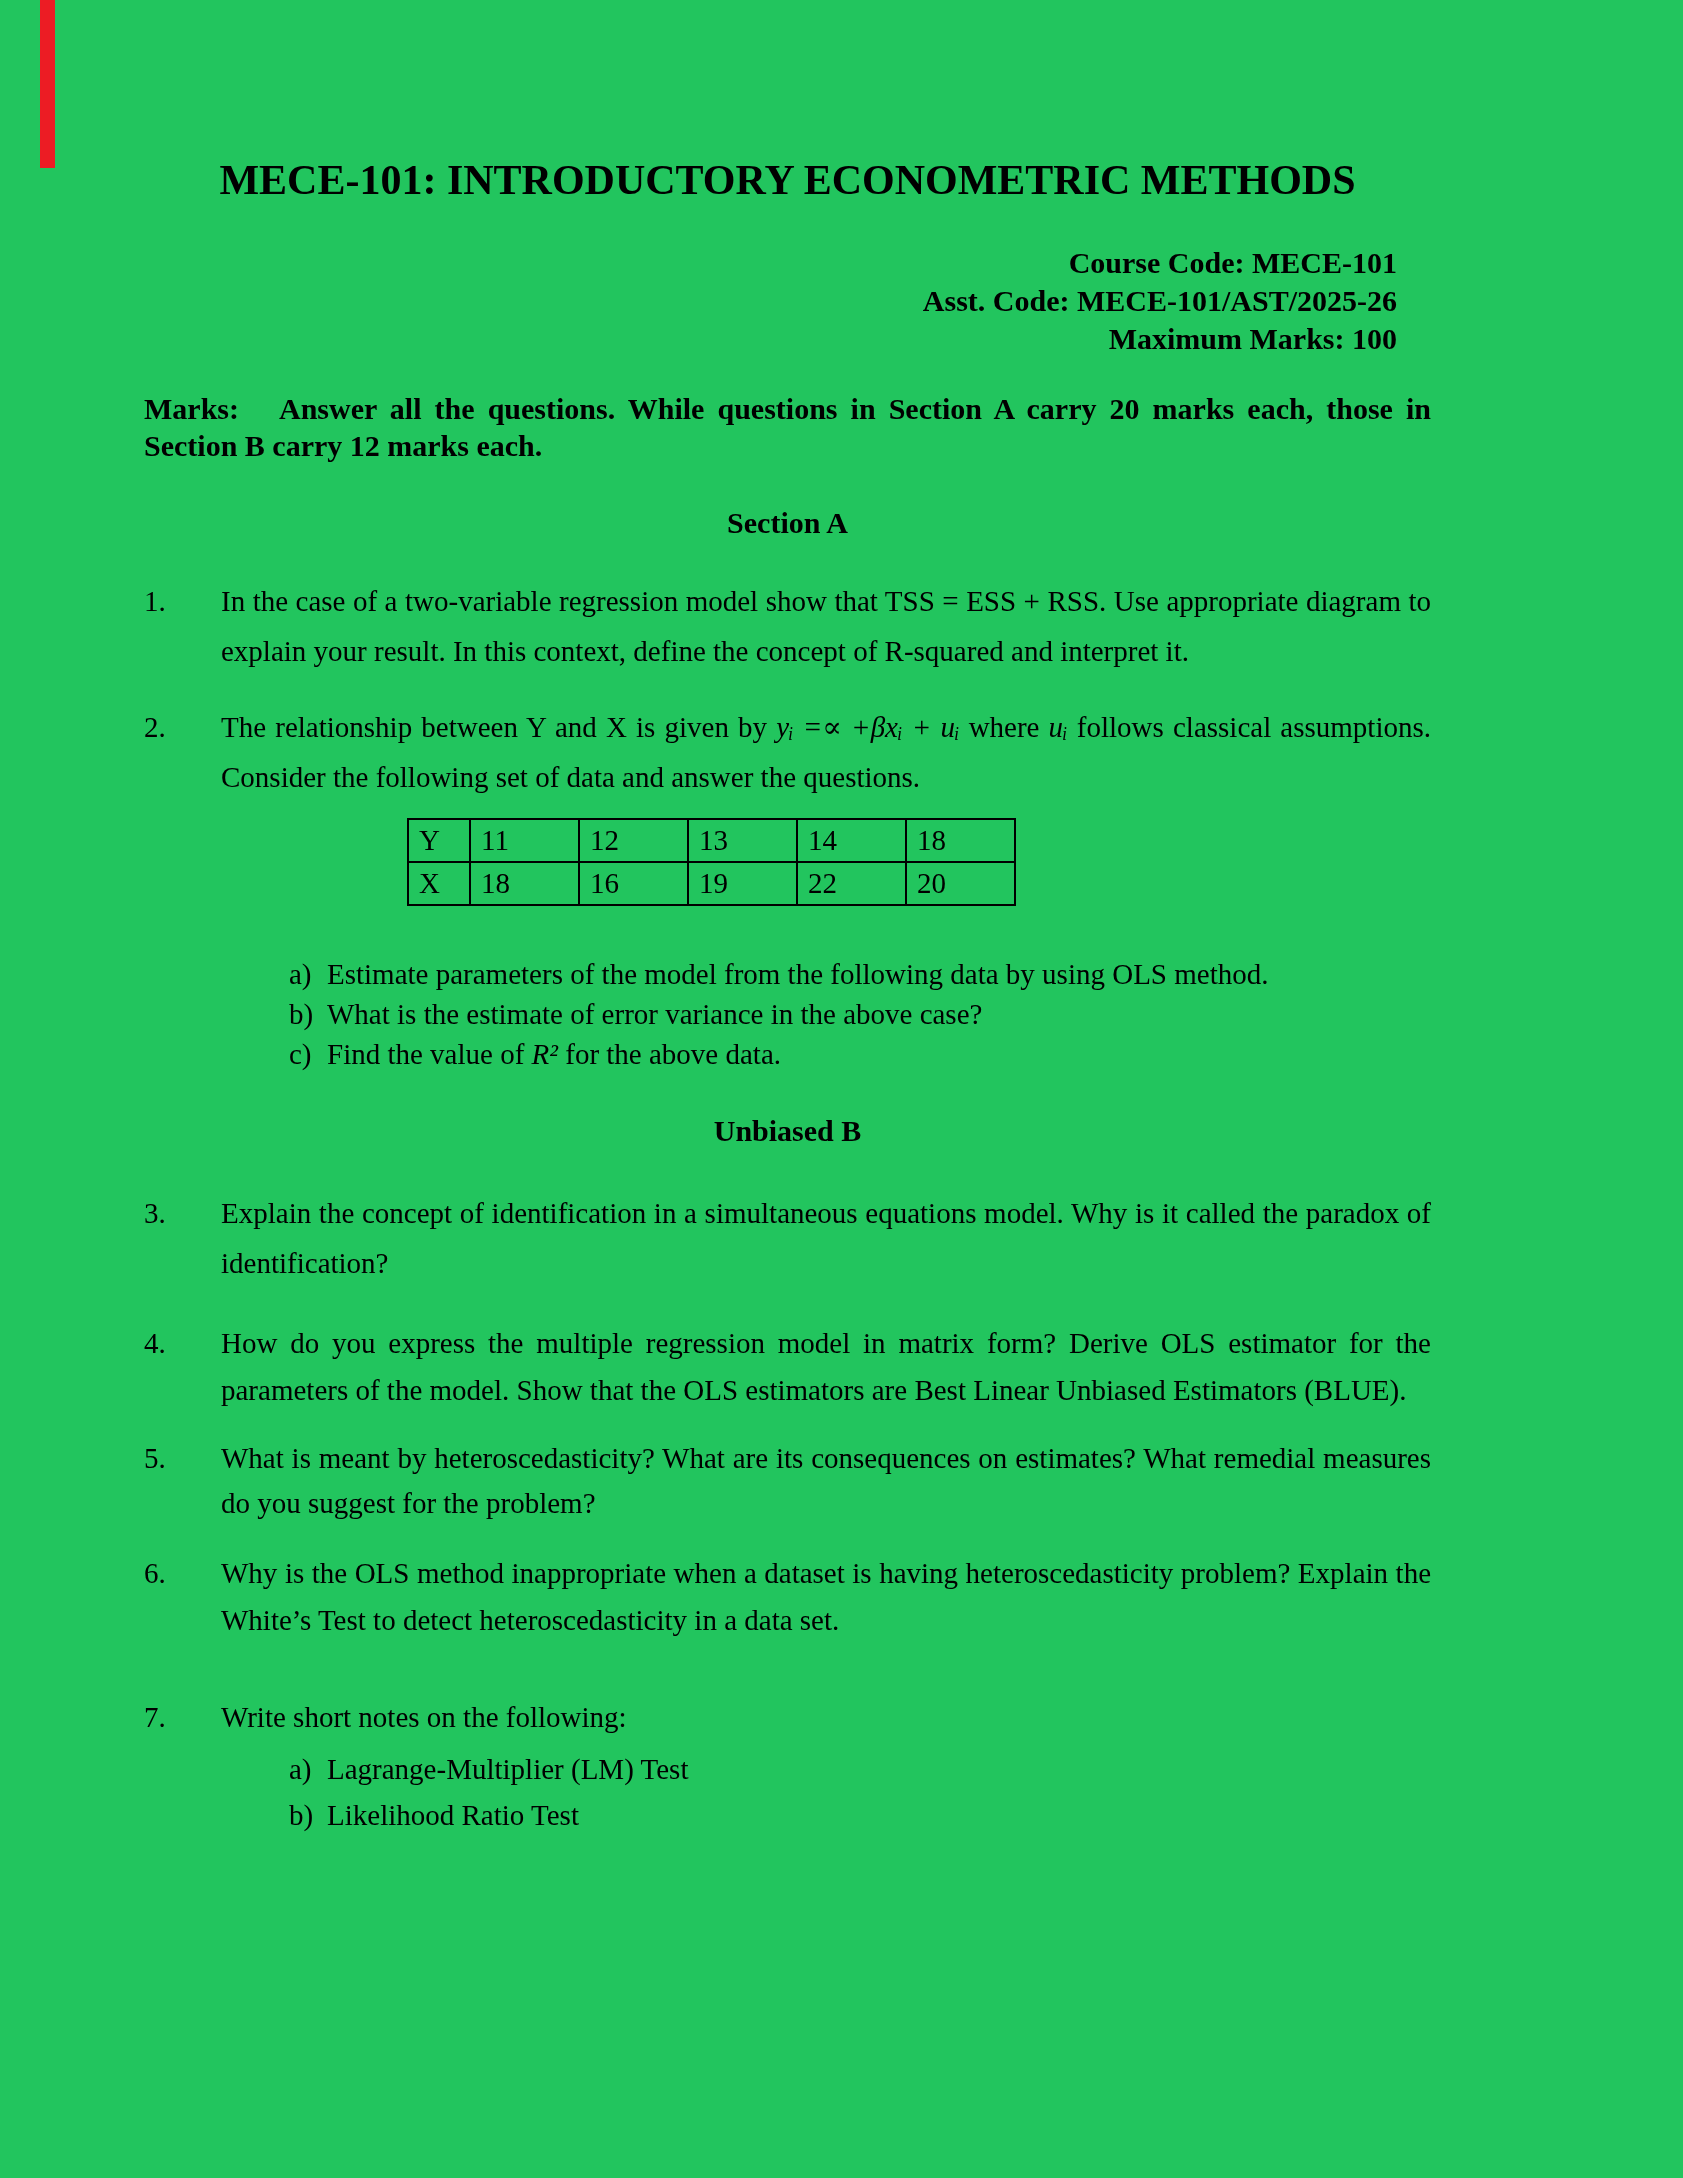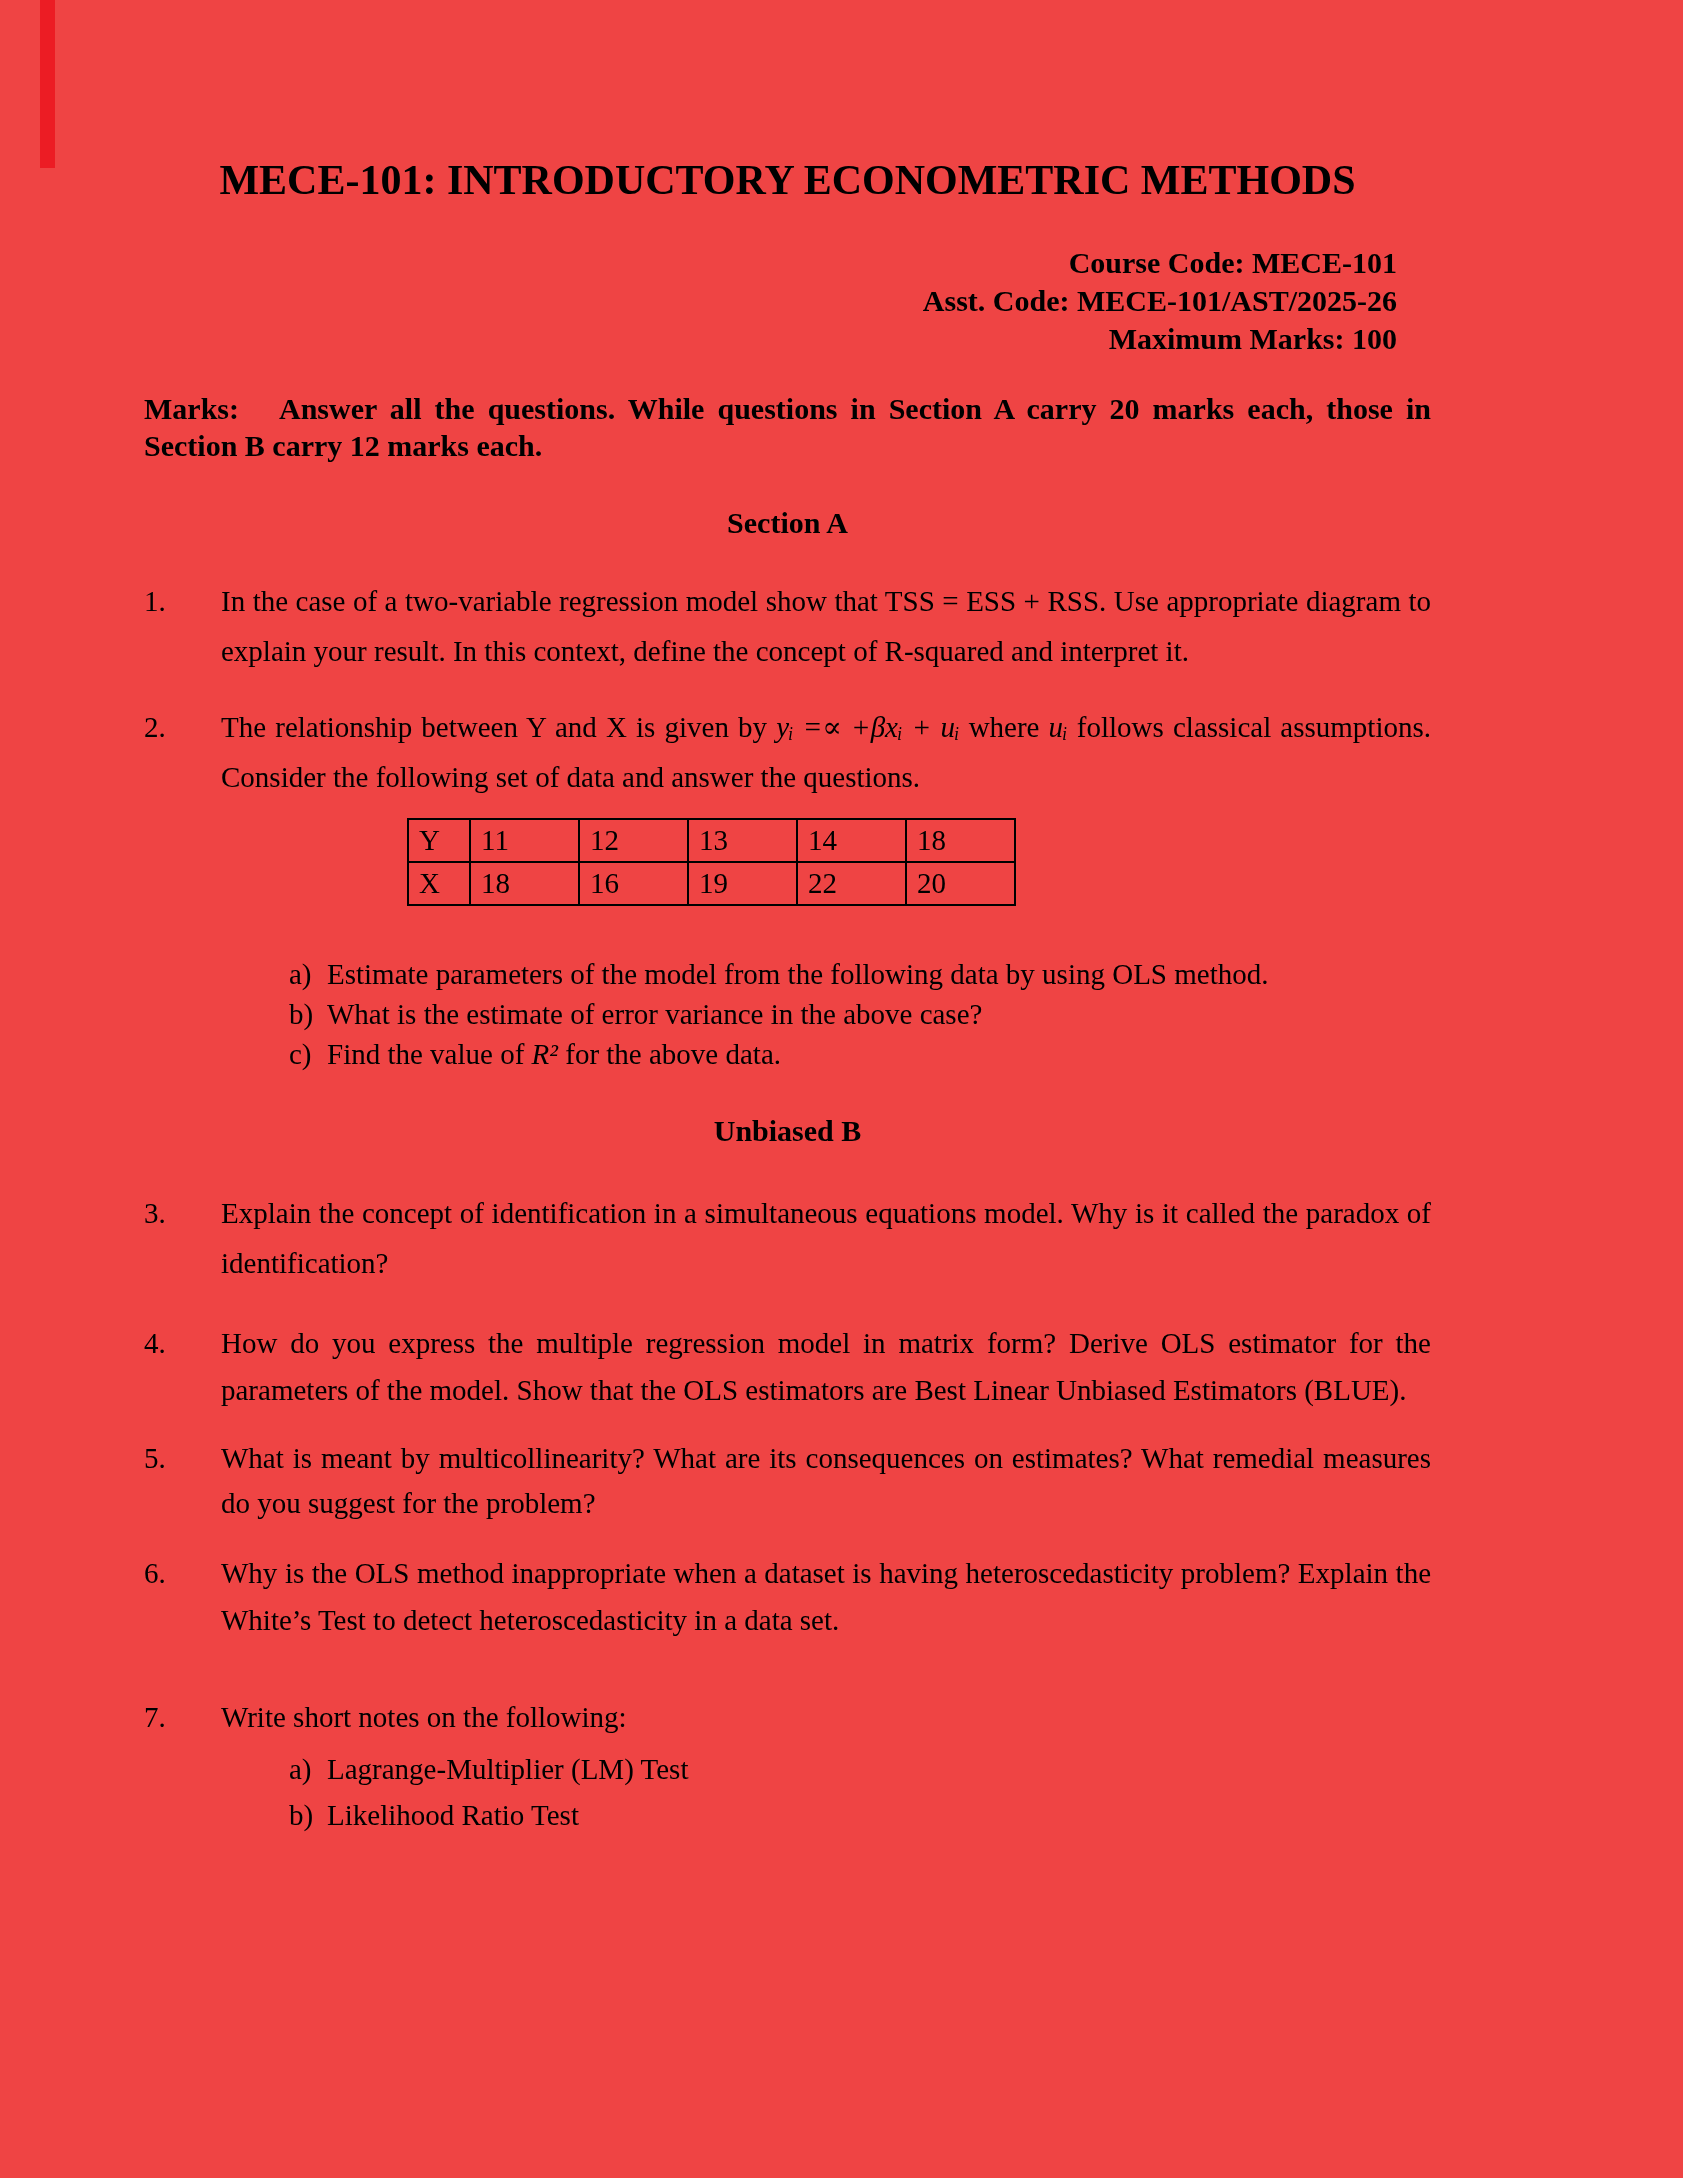--- a/index.html
+++ b/index.html
@@ -1,20 +1,20 @@
 <!DOCTYPE html>
 <html><head>
 <meta charset="utf-8">
 <style>
   html, body { margin: 0; padding: 0; background: #ffffff; }
   .page {
     position: relative;
     width: 1683px;
     height: 2178px;
-    background: #ef4444;
+    background: #22c55e;
     color: #000000;
     font-family: "Liberation Serif", "DejaVu Serif", serif;
     overflow: hidden;
   }
   .red-marker {
     position: absolute;
     left: 40px;
     top: 0;
     width: 15px;
     height: 168px;
@@ -176,21 +176,21 @@
       <div class="q-body">Explain the concept of identification in a simultaneous equations model. Why is it called the paradox of identification?</div>
     </div>
 
     <div class="question q4">
       <div class="q-num">4.</div>
       <div class="q-body">How do you express the multiple regression model in matrix form? Derive OLS estimator for the parameters of the model. Show that the OLS estimators are Best Linear Unbiased Estimators (BLUE).</div>
     </div>
 
     <div class="question q5">
       <div class="q-num">5.</div>
-      <div class="q-body">What is meant by multicollinearity? What are its consequences on estimates? What remedial measures do you suggest for the problem?</div>
+      <div class="q-body">What is meant by heteroscedasticity? What are its consequences on estimates? What remedial measures do you suggest for the problem?</div>
     </div>
 
     <div class="question q6">
       <div class="q-num">6.</div>
       <div class="q-body">Why is the OLS method inappropriate when a dataset is having heteroscedasticity problem? Explain the White’s Test to detect heteroscedasticity in a data set.</div>
     </div>
 
     <div class="question q7">
       <div class="q-num">7.</div>
       <div class="q-body">

